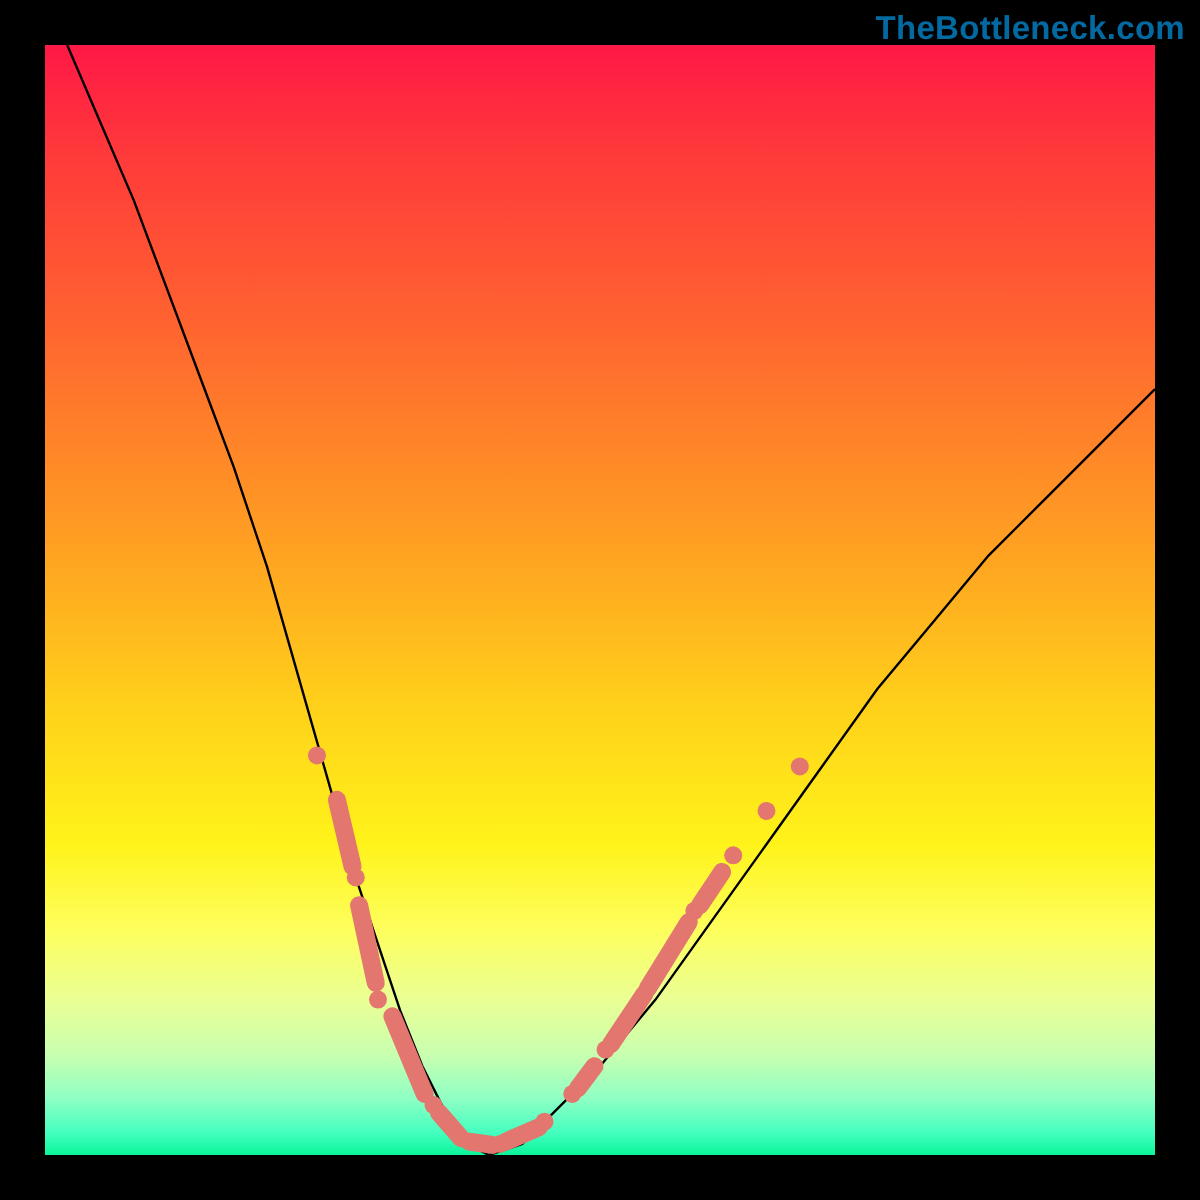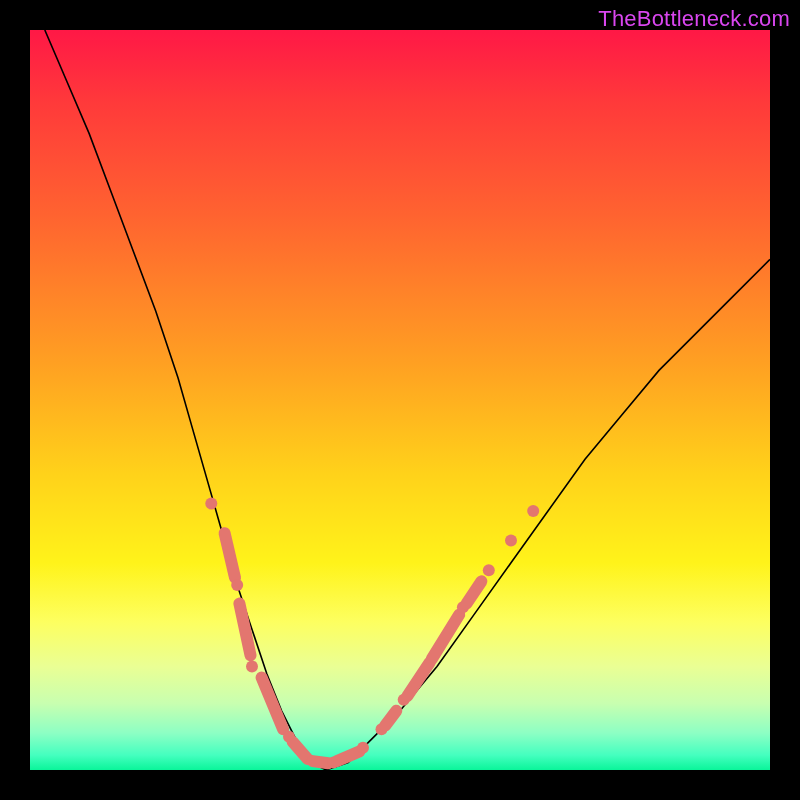--- a/index.html
+++ b/index.html
@@ -35,23 +35,23 @@
       #c8ffb0 91%,
       #8dffc4 95%,
       #44ffbf 98%,
       #0af59a 100%
     );
   }
   .watermark {
     position: absolute;
     top: 6px;
     right: 10px;
-    color: #d946ef;
+    color: #0369a1;
     font-size: 22px;
-    font-weight: 400;
+    font-weight: 700;
     letter-spacing: 0.2px;
     user-select: none;
   }
   svg.curve {
     position: absolute;
     left: 0;
     top: 0;
     width: 740px;
     height: 740px;
   }

